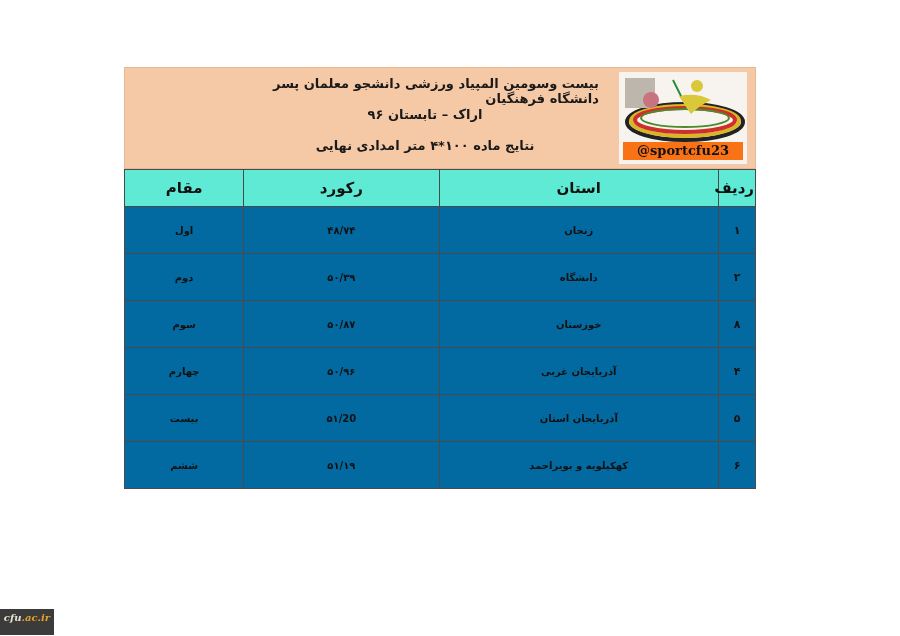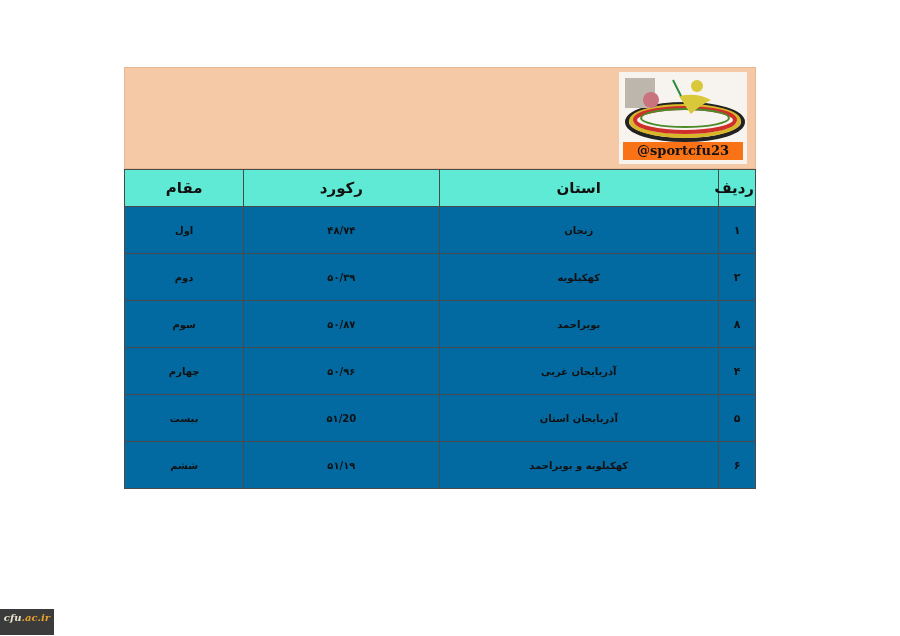--- a/index.html
+++ b/index.html
@@ -24,20 +24,25 @@
   td.rank-cell { font-size:11px; }
   .footer-logo { position:absolute; left:0; top:609px; width:54px; height:26px; background:#3b3b3b; font-family:"DejaVu Serif", serif; font-style:italic; font-weight:bold; font-size:10px; line-height:18px; text-align:center; }
   .footer-logo .a { color:#e9e2cf; }
   .footer-logo .b { color:#e3a12a; }
 </style>
 </head>
 <body>
 
 <div class="sheet">
   <div class="banner">
+    <div class="titles">
+      <div class="t1">بیست وسومین المپیاد ورزشی دانشجو معلمان پسر دانشگاه فرهنگیان</div>
+      <div class="t2">اراک – تابستان ۹۶</div>
+      <div class="t3">نتایج ماده ۱۰۰*۴ متر امدادی نهایی</div>
+    </div>
     <div class="sport-logo">
       <svg width="128" height="72" viewBox="0 0 128 72">
         <ellipse cx="66" cy="50" rx="58" ry="18" fill="none" stroke="#222" stroke-width="4"></ellipse>
         <ellipse cx="66" cy="49" rx="54" ry="15" fill="none" stroke="#d8b62a" stroke-width="4"></ellipse>
         <ellipse cx="66" cy="48" rx="50" ry="12" fill="none" stroke="#cf2f2a" stroke-width="4"></ellipse>
         <ellipse cx="66" cy="46" rx="44" ry="9" fill="none" stroke="#4c8b2a" stroke-width="2"></ellipse>
         <rect x="6" y="6" width="30" height="30" fill="#bdb6ad"></rect>
         <circle cx="32" cy="28" r="8" fill="#c9737f"></circle>
         <circle cx="78" cy="14" r="6" fill="#d9c83a"></circle>
         <path d="M60 24 Q78 20 92 28 Q80 34 72 42 Q66 34 60 24 Z" fill="#d9c83a"></path>
@@ -64,27 +69,27 @@
     </thead>
     <tbody>
       <tr>
         <td class="rank-cell">۱</td>
         <td>زنجان</td>
         <td>۴۸/۷۴</td>
         <td>اول</td>
       </tr>
       <tr>
         <td class="rank-cell">۲</td>
-        <td>کهکیلویه</td>
+        <td>دانشگاه</td>
         <td>۵۰/۳۹</td>
         <td>دوم</td>
       </tr>
       <tr>
         <td class="rank-cell">۸</td>
-        <td>بویراحمد</td>
+        <td>خوزستان</td>
         <td>۵۰/۸۷</td>
         <td>سوم</td>
       </tr>
       <tr>
         <td class="rank-cell">۴</td>
         <td>آذربایجان غربی</td>
         <td>۵۰/۹۶</td>
         <td>چهارم</td>
       </tr>
       <tr>

